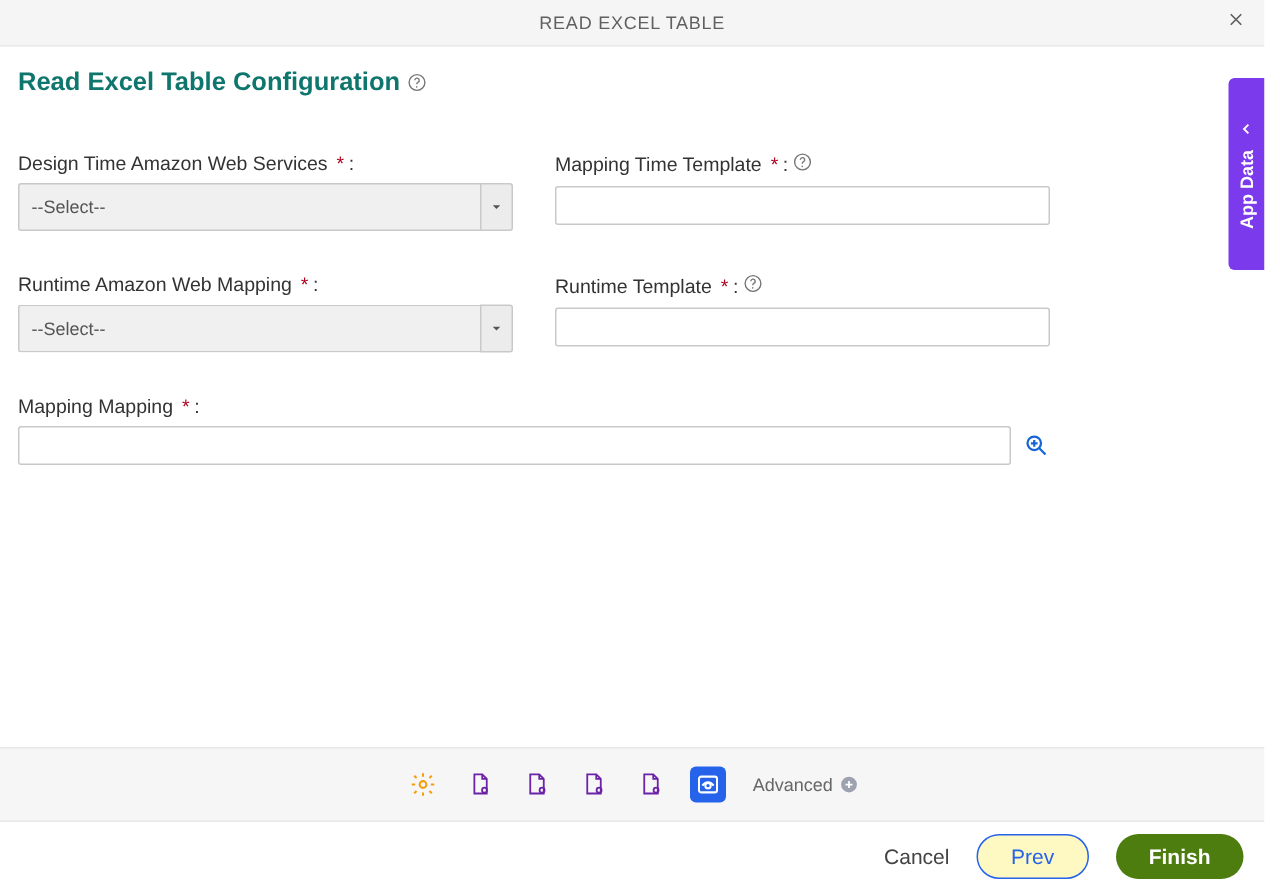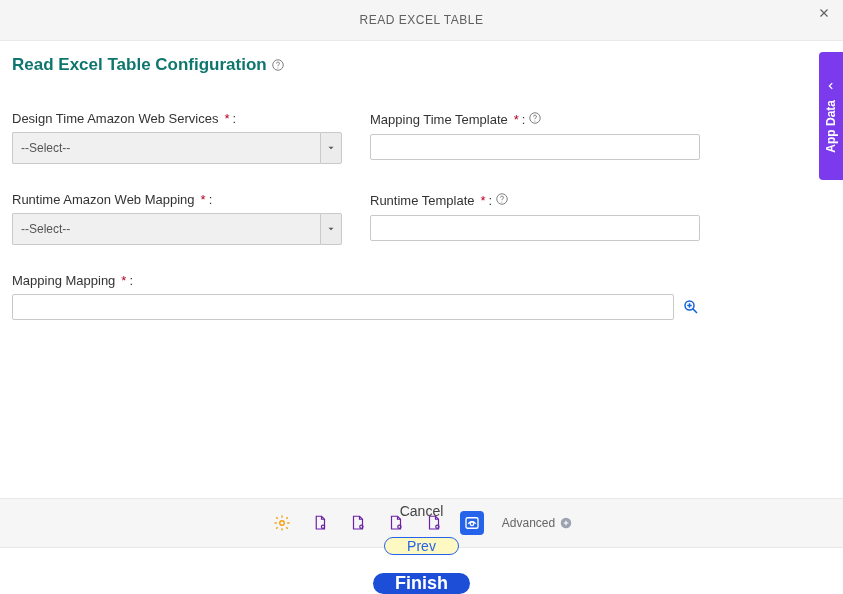--- a/index.html
+++ b/index.html
@@ -6,21 +6,21 @@
   body {
     font-family: -apple-system, BlinkMacSystemFont, "Segoe UI", Arial, sans-serif;
     width: 843px;
     height: 594px;
     background: #fff;
     position: relative;
     overflow: hidden;
   }
   .title-bar {
     background: #f5f5f5;
-    height: 41px;
+    height: 31px;
     display: flex;
     align-items: center;
     justify-content: center;
     border-bottom: 1px solid #e8e8e8;
     position: relative;
     font-size: 12px;
     color: #606060;
     letter-spacing: 0.5px;
   }
   .title-bar .close {
@@ -179,41 +179,41 @@
     cursor:pointer;
   }
   .advanced svg { width:14px; height:14px; fill:#9ca3af; }
 
   .action-row {
     height: 46px;
     display:flex;
     align-items:center;
     justify-content:flex-end;
     gap: 18px;
-    flex-direction: column;
+    padding-right: 14px;
   }
   .btn-link {
     background:none; border:none;
     font-size: 14px; color:#444; cursor:pointer;
   }
   .btn-outline {
     border: 1px solid #2563eb;
     background: #fef9c3;
     color: #2563eb;
     border-radius: 16px;
     height: 30px; padding: 0 22px;
     font-size: 14px; cursor:pointer;
   }
   .btn-primary {
     border: none;
-    background: #1d4ed8;
+    background: #4d7c0f;
     color: #fff;
     border-radius: 16px;
     height: 30px; padding: 0 22px;
-    font-size: 18px; font-weight:600; cursor:pointer;
+    font-size: 14px; font-weight:600; cursor:pointer;
   }
 </style>
 </head>
 <body>
 
 <div class="title-bar">
   <span>READ EXCEL TABLE</span>
   <div class="close">
     <svg viewBox="0 0 24 24" fill="none" stroke="currentColor" stroke-width="2">
         <path d="M6 6l12 12M18 6L6 18"></path>

